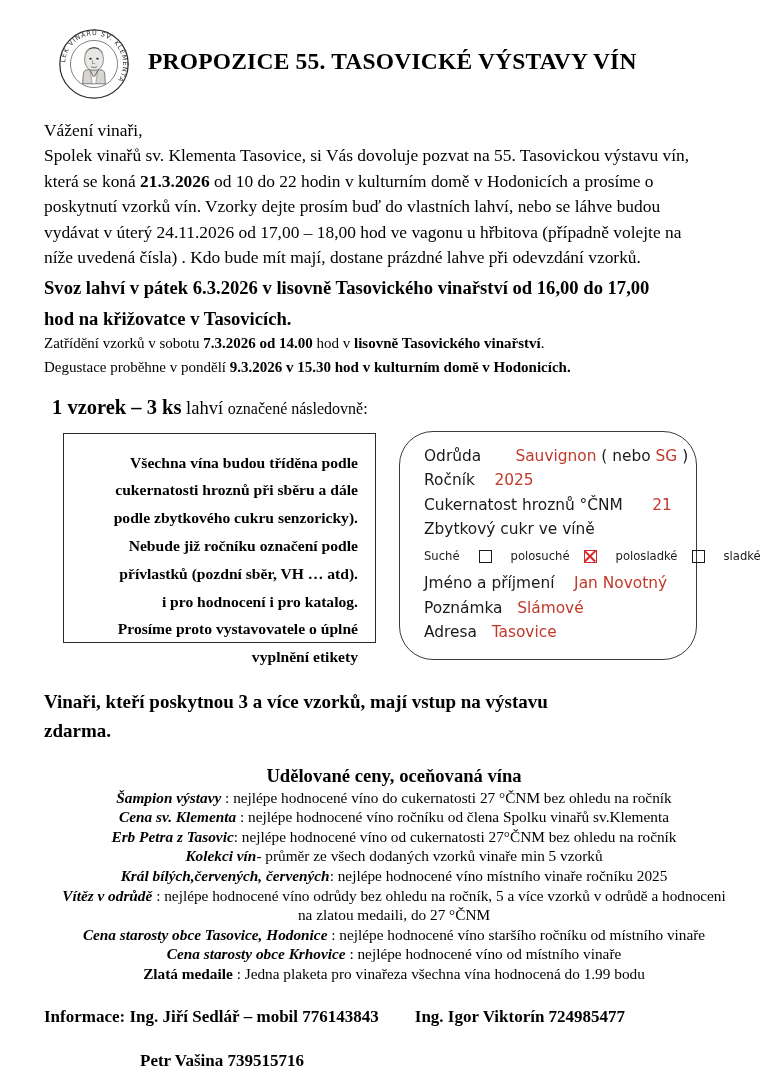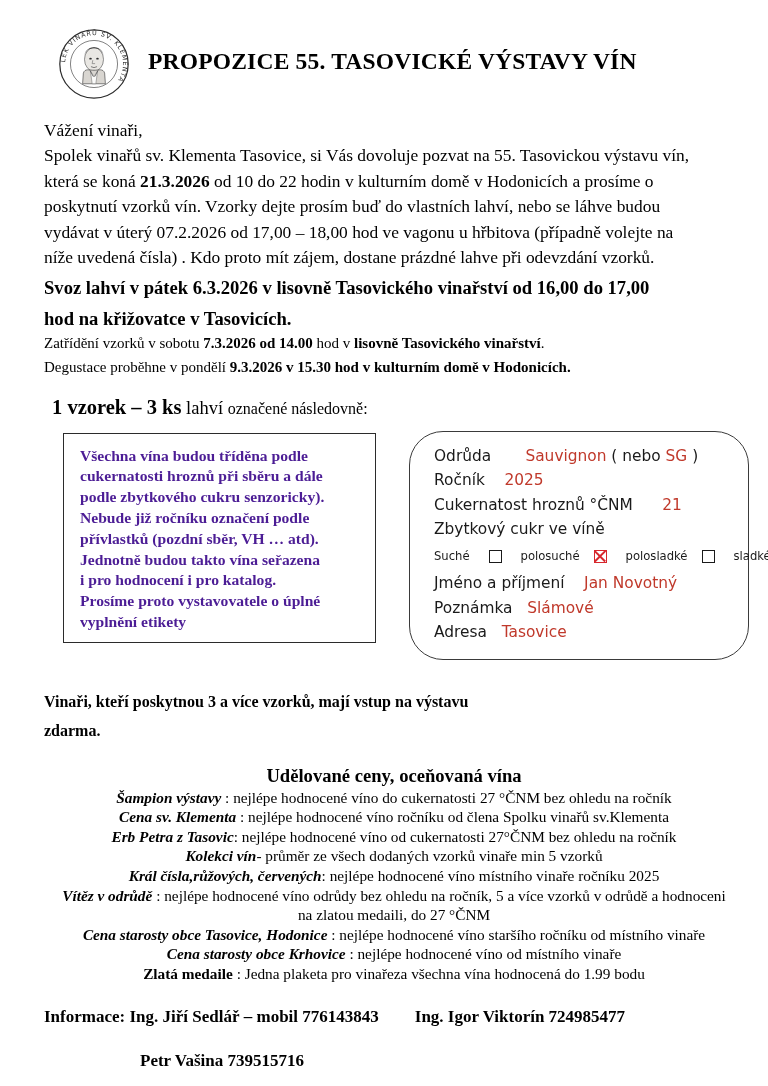--- a/index.html
+++ b/index.html
@@ -98,33 +98,34 @@
     position: absolute;
     left: 63px;
     top: 0;
     width: 313px;
     height: 210px;
     border: 1.6px solid #2b2b2b;
     box-sizing: border-box;
     padding: 12px 10px 0 16px;
   }
   .red-box p {
-    margin: 0;
-    color: #4c1d95;
+    margin: 7px;
+    color: #000000;
     font-family: "Liberation Serif", "DejaVu Serif", serif;
     font-weight: bold;
     font-size: 15.6px;
     line-height: 20.8px;
+    text-align: right;
   }
 
   .label-box {
     position: absolute;
-    left: 409px;
+    left: 399px;
     top: -2px;
-    width: 340px;
+    width: 298px;
     height: 229px;
     border: 1.7px solid #3a3a3a;
     border-radius: 34px;
     box-sizing: border-box;
     padding: 12px 0 0 24px;
     font-family: "DejaVu Sans", "Liberation Sans", sans-serif;
   }
   .lb-row {
     font-size: 15.4px;
     line-height: 24.6px;
@@ -171,21 +172,21 @@
     height: 1.6px;
     background: #d7262c;
   }
   .cbox.checked::before { transform: translate(-50%,-50%) rotate(45deg); }
   .cbox.checked::after  { transform: translate(-50%,-50%) rotate(-45deg); }
 
   
   .free-entry {
     padding: 22px 40px 0 44px;
     font-weight: bold;
-    font-size: 16px;
+    font-size: 19px;
     line-height: 29px;
   }
 
   
   .awards {
     padding: 20px 24px 0 44px;
     text-align: center;
   }
   .awards h2 {
     margin: 0 0 1px 0;
@@ -250,43 +251,42 @@
       </svg>
     </div>
     <div class="doc-title">PROPOZICE 55. TASOVICKÉ VÝSTAVY VÍN</div>
   </div>
 
   <div class="body-block">
     <p>Vážení vinaři,</p>
     <p><span>Spolek vinařů sv. Klementa Tasovice, si Vás dovoluje pozvat na 55. Tasovickou výstavu vín,</span></p>
     <p><span>která se koná </span><span class="b">21.3.2026</span><span> od 10 do 22 hodin v kulturním domě v Hodonicích a prosíme o</span></p>
     <p>poskytnutí vzorků vín. Vzorky dejte prosím buď do vlastních lahví, nebo se láhve budou</p>
-    <p>vydávat  v úterý 07.2.2026 od 17,00 – 18,00 hod ve vagonu u hřbitova (případně volejte na</p>
-    <p>níže uvedená čísla) . Kdo proto mít zájem, dostane prázdné lahve při odevzdání vzorků.</p>
+    <p>vydávat  v úterý 24.11.2026 od 17,00 – 18,00 hod ve vagonu u hřbitova (případně volejte na</p>
+    <p>níže uvedená čísla) . Kdo bude mít mají, dostane prázdné lahve při odevzdání vzorků.</p>
 
     <p class="svoz">Svoz lahví v pátek 6.3.2026 v lisovně Tasovického vinařství od 16,00 do 17,00</p>
     <p class="svoz">hod na křižovatce v Tasovicích.</p>
 
     <p class="smallline"><span>Zatřídění vzorků v sobotu </span><span class="b">7.3.2026 od 14.00</span><span> hod v </span><span class="b">lisovně Tasovického vinařství</span><span>.</span></p>
     <p class="smallline"><span>Degustace proběhne v pondělí </span><span class="b">9.3.2026 v 15.30 hod v kulturním domě v Hodonicích.</span></p>
   </div>
 
   <div class="vzorek-line">
     <span class="big">1 vzorek – 3 ks</span><span class="mid"> lahví </span><span class="small">označené následovně:</span>
   </div>
 
   <div class="boxes">
 
     <div class="red-box">
       <p>Všechna vína budou tříděna podle</p>
       <p>cukernatosti hroznů při sběru a dále</p>
       <p>podle zbytkového cukru senzoricky).</p>
       <p>Nebude již ročníku označení podle</p>
       <p>přívlastků (pozdní sběr, VH … atd).</p>
-      <p>Jednotně budou takto vína seřazena</p>
       <p>i pro hodnocení i pro katalog.</p>
       <p>Prosíme proto vystavovatele o úplné</p>
       <p>vyplnění etikety</p>
     </div>
 
     <div class="label-box">
 
       <div class="lb-row">
         <span>Odrůda</span>
         &nbsp;&nbsp;&nbsp;&nbsp;&nbsp;
@@ -344,21 +344,21 @@
     <div>zdarma.</div>
   </div>
 
   <div class="awards">
     <h2>Udělované ceny, oceňovaná vína</h2>
 
     <p class="award"><span class="nm">Šampion výstavy</span><span> : nejlépe hodnocené víno do cukernatosti 27 °ČNM bez ohledu na ročník</span></p>
     <p class="award"><span class="nm">Cena sv. Klementa</span><span> : nejlépe hodnocené víno ročníku od člena Spolku vinařů sv.Klementa</span></p>
     <p class="award"><span class="nm">Erb Petra z Tasovic</span><span>: nejlépe hodnocené víno od cukernatosti 27°ČNM bez ohledu na ročník</span></p>
     <p class="award"><span class="nm">Kolekci vín</span><span>- průměr ze všech dodaných vzorků vinaře min 5 vzorků</span></p>
-    <p class="award"><span class="nm">Král čísla,růžových, červených</span><span>: nejlépe hodnocené víno místního vinaře ročníku 2025</span></p>
+    <p class="award"><span class="nm">Král bílých,červených, červených</span><span>: nejlépe hodnocené víno místního vinaře ročníku 2025</span></p>
     <p class="award"><span class="nm">Vítěz v odrůdě</span><span> : nejlépe hodnocené víno odrůdy bez ohledu na ročník, 5 a více vzorků v odrůdě a hodnoceni</span></p>
     <p class="award">na zlatou medaili, do 27 °ČNM</p>
     <p class="award"><span class="nm">Cena starosty obce Tasovice, Hodonice</span><span> : nejlépe hodnocené víno staršího ročníku od místního vinaře</span></p>
     <p class="award"><span class="nm">Cena starosty obce Krhovice</span><span> : nejlépe hodnocené víno od místního vinaře</span></p>
     <p class="award plain"><span class="nm">Zlatá medaile</span><span> :  Jedna plaketa pro vinařeza všechna vína hodnocená do 1.99 bodu</span></p>
   </div>
 
   <div class="contacts">
     <div><span>Informace: Ing. Jiří Sedlář – mobil 776143843</span><span class="gap"></span><span>Ing. Igor Viktorín 724985477</span></div>
     <div class="row2">Petr Vašina 739515716</div>

